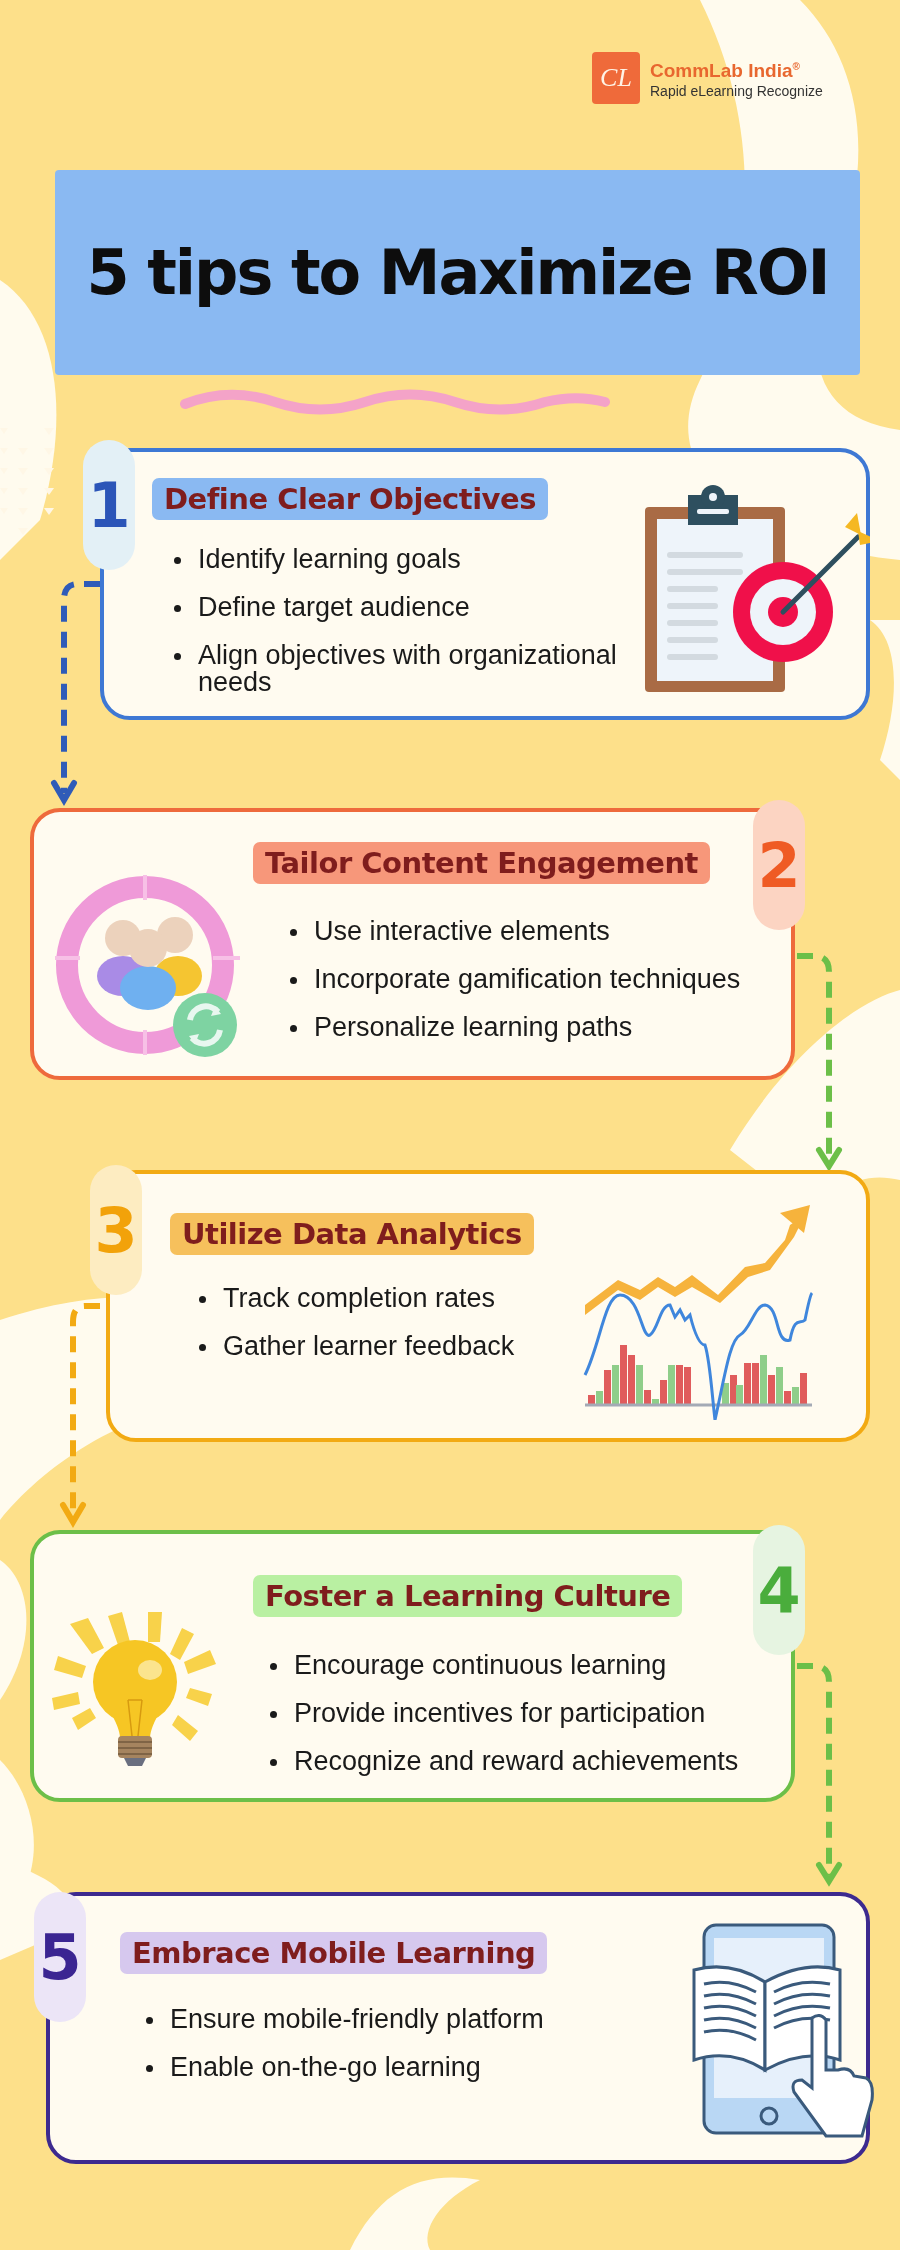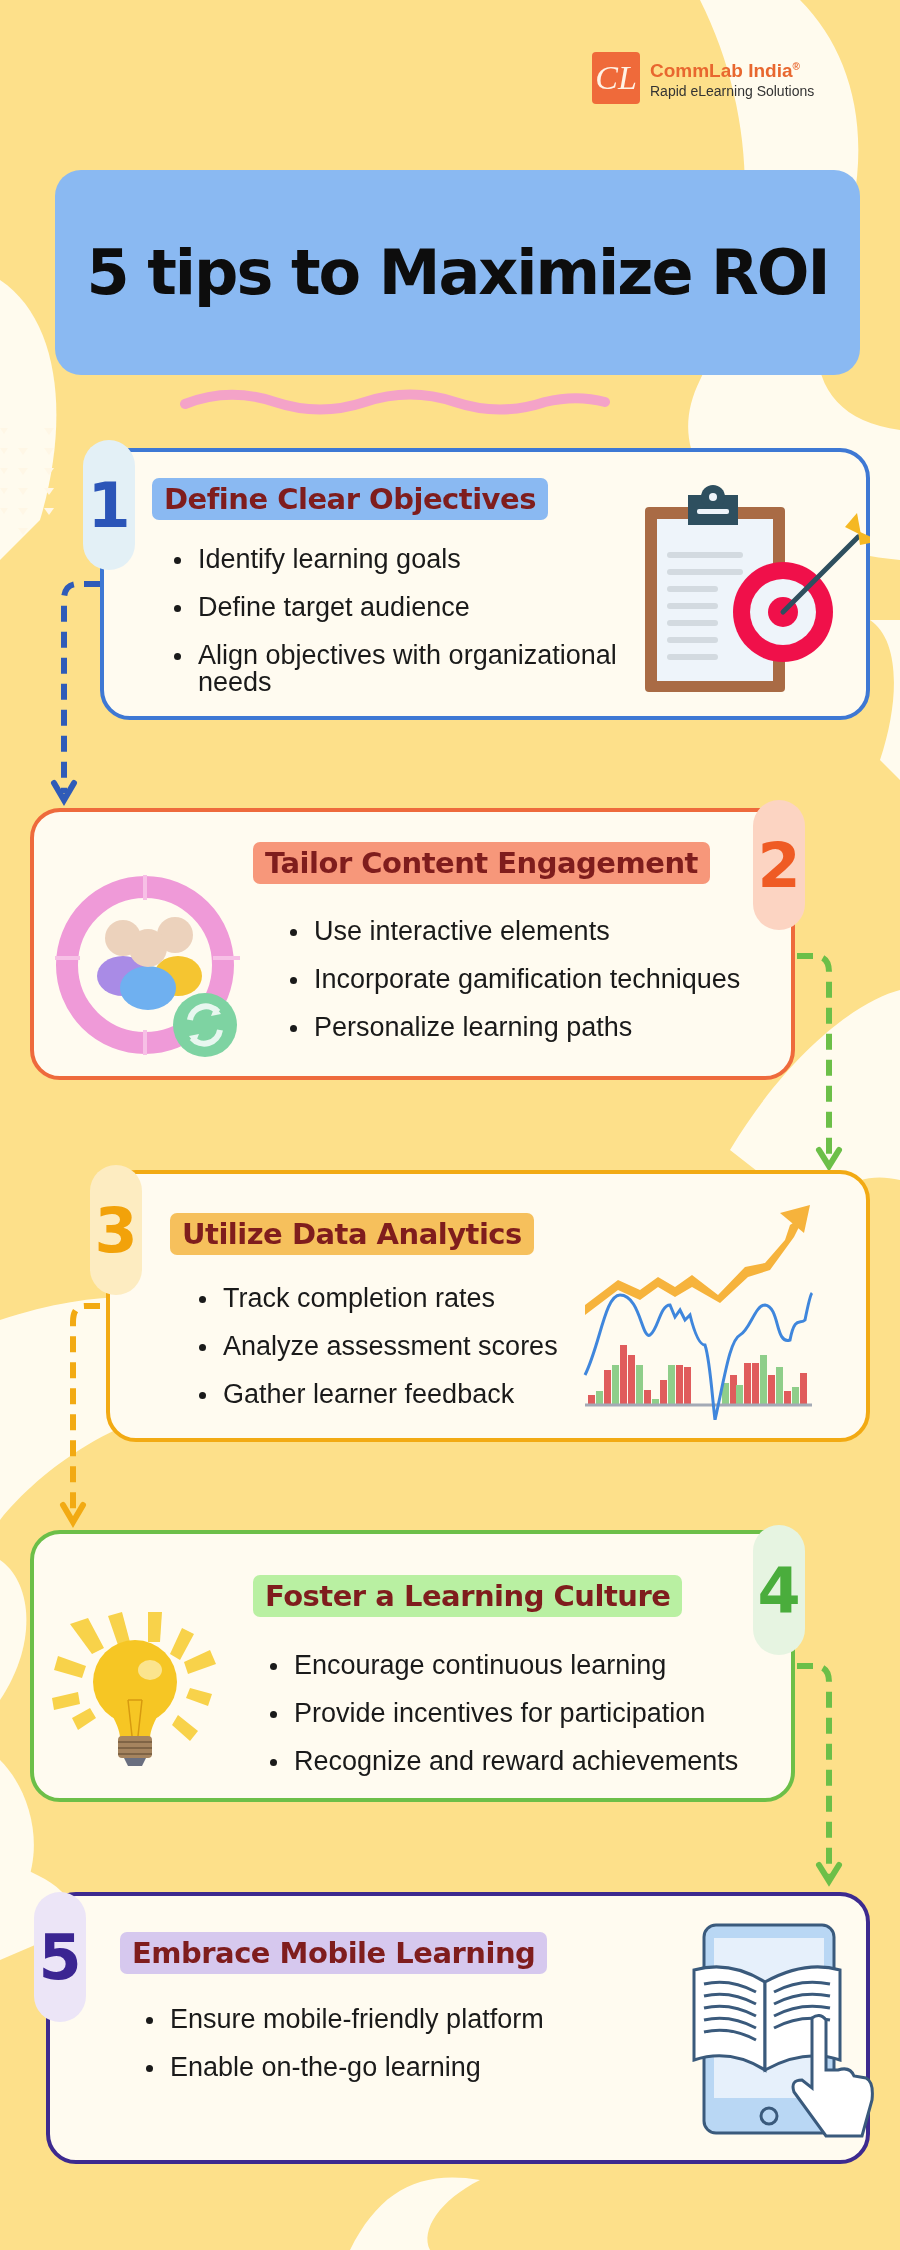--- a/index.html
+++ b/index.html
@@ -1,23 +1,23 @@
 <!DOCTYPE html>
 <html><head>
 <meta charset="utf-8">
 <style>
   * { box-sizing: border-box; margin: 0; padding: 0; }
   body { width: 900px; height: 2250px; background: #fde08a; font-family: "Liberation Sans", sans-serif; position: relative; overflow: hidden; }
   .bg-blob { position: absolute; background: #fffbee; }
   .logo { position: absolute; left: 592px; top: 52px; display: flex; align-items: center; gap: 10px; }
-  .logo-mark { width: 48px; height: 52px; background: #ef6a3a; border-radius: 4px; display: flex; align-items: center; justify-content: center; color: #fff3e6; font-family: "Liberation Serif", serif; font-style: italic; font-size: 34px; }
+  .logo-mark { width: 48px; height: 52px; background: #ef6a3a; border-radius: 4px; display: flex; align-items: center; justify-content: center; color: #fff3e6; font-family: "Liberation Serif", serif; font-style: italic; font-size: 26px; }
   .logo-name { color: #e8672f; font-size: 19px; font-weight: bold; line-height: 22px; }
   .logo-name sup { font-size: 10px; }
   .logo-tag { color: #333; font-size: 14px; line-height: 18px; }
-  .title-box { position: absolute; left: 55px; top: 170px; width: 805px; height: 205px; background: #8ab9f2; border-radius: 26px; display: flex; flex-direction: column; justify-content: center; align-items: center; }
+  .title-box { position: absolute; left: 55px; top: 170px; width: 805px; height: 205px; background: #8ab9f2; border-radius: 4px; display: flex; flex-direction: column; justify-content: center; align-items: center; }
   .title-box div { font-family: "DejaVu Sans", sans-serif; font-weight: bold; font-size: 62px; letter-spacing: -2px; color: #0d0d0d; line-height: 82px; }
   .squiggle { position: absolute; left: 175px; top: 388px; }
   .dots { position: absolute; left: 0; top: 400px; }
   .card { position: absolute; background: #fffbf0; border: 4px solid; border-radius: 30px; }
   .num { position: absolute; width: 52px; height: 130px; border-radius: 26px; display: flex; align-items: center; justify-content: center; font-family: "DejaVu Sans", sans-serif; font-weight: bold; font-size: 62px; }
   .heading { position: absolute; padding: 4px 12px; border-radius: 7px; font-family: "DejaVu Sans", sans-serif; font-weight: bold; font-size: 29px; color: #7f1d1d; letter-spacing: -0.5px; white-space: nowrap; }
   ul.bullets { position: absolute; list-style: none; }
   ul.bullets li { position: relative; padding-left: 28px; font-size: 27px; color: #1a1a1a; line-height: 27px; margin-bottom: 21px; }
   ul.bullets li::before { content: ""; position: absolute; left: 4px; top: 11px; width: 7px; height: 7px; border-radius: 50%; background: #1a1a1a; }
   .illus { position: absolute; }
@@ -35,21 +35,21 @@
   <path d="M0 1560 C30 1580 40 1640 0 1700 Z" fill="#fffbee"></path>
   <path d="M0 1760 C40 1800 50 1880 0 1920 Z" fill="#fffbee"></path>
   <path d="M0 1860 C60 1880 80 1900 70 1930 L0 1960 Z" fill="#fffbee"></path>
   <path d="M350 2250 C380 2190 420 2170 480 2180 C440 2200 420 2230 430 2250 Z" fill="#fffbee"></path>
 </svg>
 
 <div class="logo">
   <div class="logo-mark">CL</div>
   <div>
     <div class="logo-name"><span>CommLab India</span><sup>®</sup></div>
-    <div class="logo-tag">Rapid eLearning Solutions</div>
+    <div class="logo-tag">Rapid eLearning Recognize</div>
   </div>
 </div>
 
 <div class="title-box">
   <div>5 tips to Maximize ROI</div>
 </div>
 
 <svg class="squiggle" width="440" height="28">
   <path d="M10 16 C40 4 70 4 100 14 C130 24 160 24 190 14 C220 4 250 4 280 14 C310 24 340 24 370 14 C395 8 415 10 430 14" stroke="#f4a3c8" stroke-width="10" fill="none" stroke-linecap="round"></path>
 </svg>
@@ -139,21 +139,20 @@
 <svg class="connector" style="left:795px;top:950px" width="60" height="225">
   <path d="M2 6 H20 Q34 6 34 22 V210" stroke="#6cbf48" stroke-width="6" fill="none" stroke-dasharray="16 10"></path>
   <path d="M24 200 L34 216 L44 200" stroke="#6cbf48" stroke-width="6" fill="none" stroke-linecap="round"></path>
 </svg>
 
 <div class="card" style="left:106px;top:1170px;width:764px;height:272px;border-color:#f2aa13;"></div>
 <div class="num" style="left:90px;top:1165px;background:#fdecc1;color:#f2a20a;">3</div>
 <div class="heading" style="left:170px;top:1213px;background:#f6c05c;">Utilize Data Analytics</div>
 <ul class="bullets" style="left:195px;top:1285px;width:420px;">
   <li>Track completion rates</li>
-  <li>Analyze assessment scores</li>
   <li>Gather learner feedback</li>
 </ul>
 <svg class="illus" style="left:580px;top:1195px" width="240" height="225">
   <g fill="#e05c5c">
     <rect x="8" y="200" width="7" height="10"></rect>
       <rect x="24" y="175" width="7" height="35"></rect>
       <rect x="40" y="150" width="7" height="60"></rect>
     <rect x="48" y="160" width="7" height="50"></rect>
       <rect x="64" y="195" width="7" height="15"></rect>
       <rect x="80" y="185" width="7" height="25"></rect>

